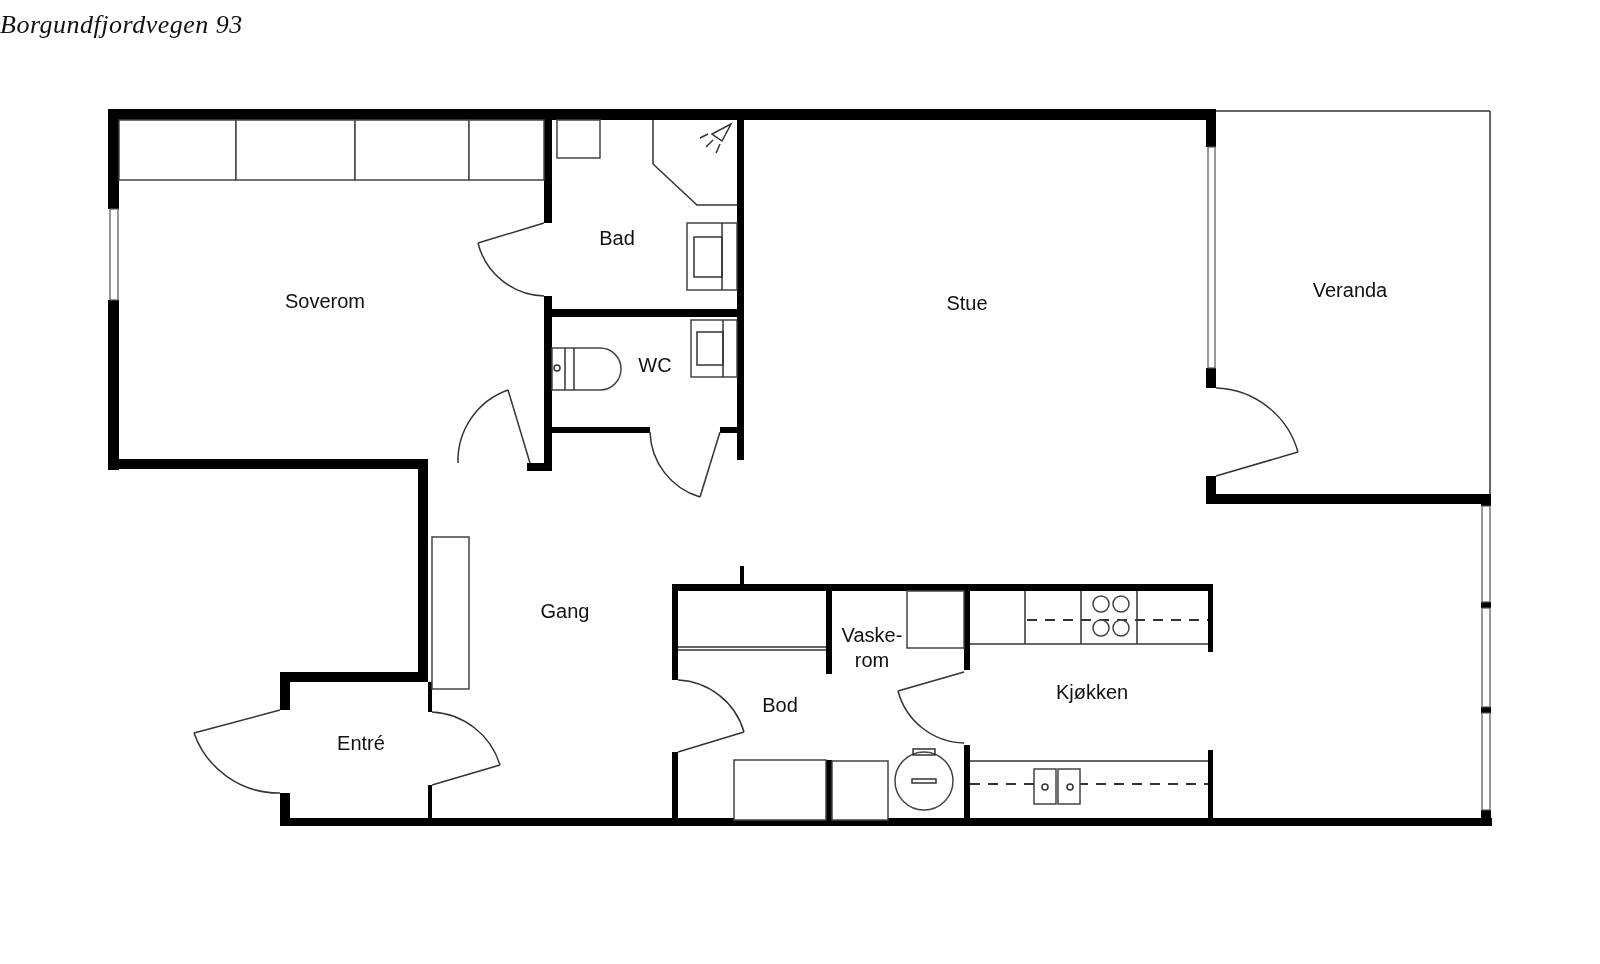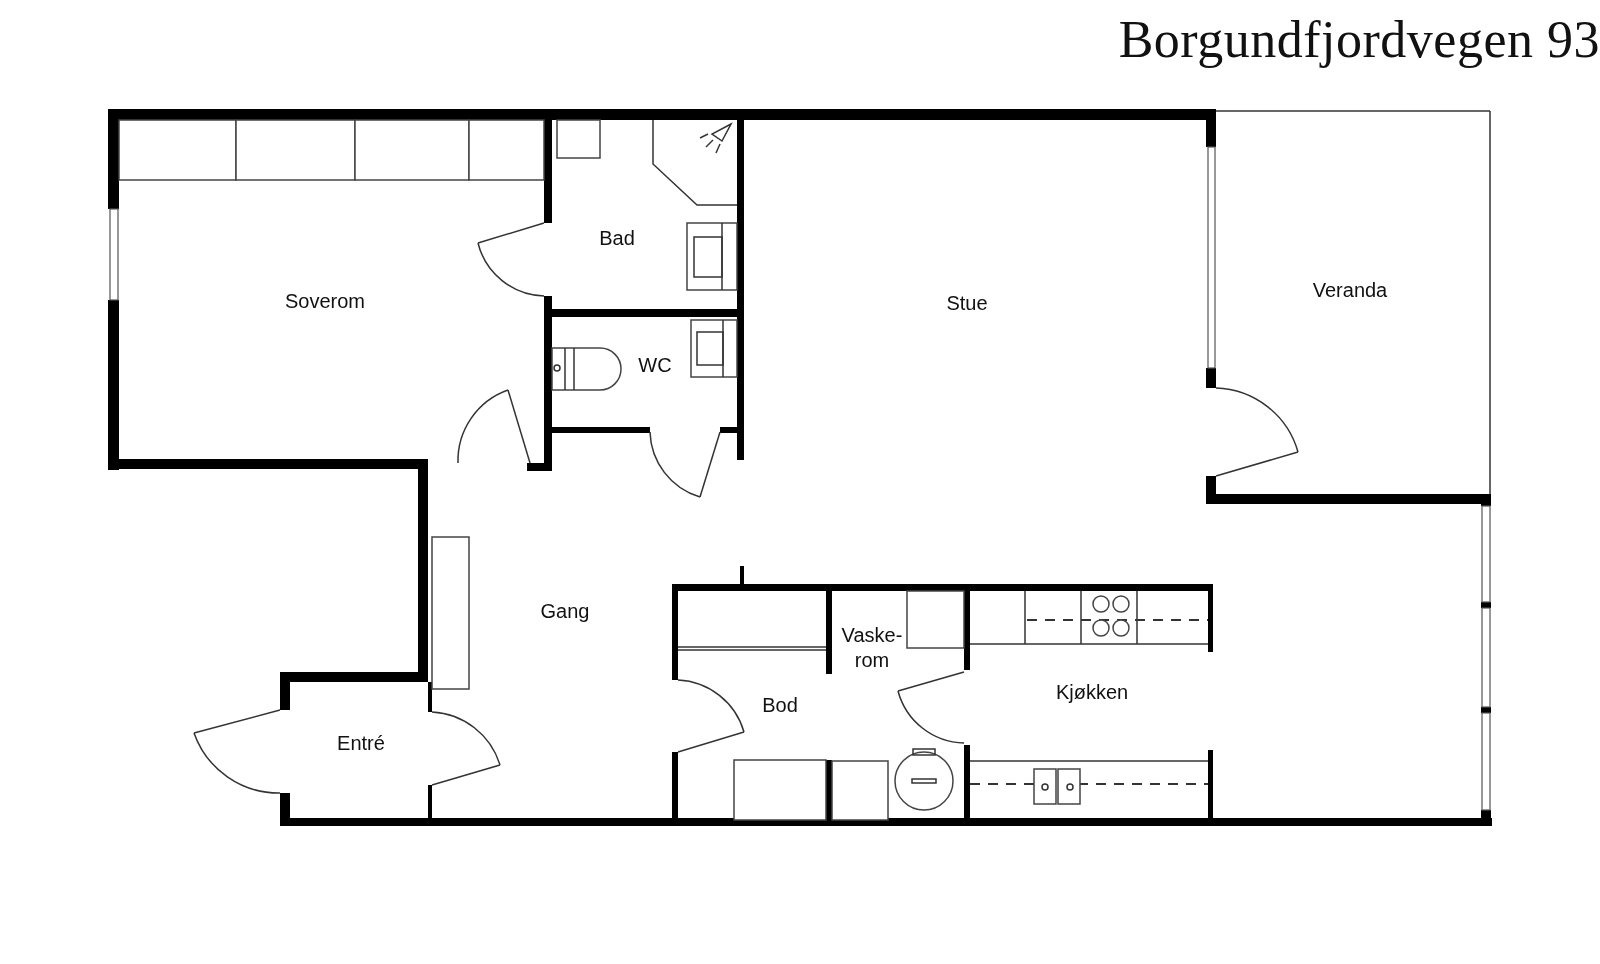--- a/index.html
+++ b/index.html
@@ -1,20 +1,21 @@
 <!DOCTYPE html>
 <html><head>
 <meta charset="utf-8">
 <style>
   html, body { margin:0; padding:0; background:#ffffff; }
   body { width:1600px; height:964px; position:relative; overflow:hidden; }
   .title {
-    position:absolute; left:0; top:10px; width:1600px; text-align:right;
-    font-family:"Liberation Serif", "DejaVu Serif", serif; font-size:52px; color:#111;
+    position:absolute; left:0; top:10px; width:1600px; text-align:left;
+    font-family:"Liberation Serif", "DejaVu Serif", serif; font-size:26px; color:#111;
     letter-spacing:0.5px;
+    font-style:italic;
   }
   svg { position:absolute; left:0; top:0; }
   .lbl { font-family:"Liberation Sans", "DejaVu Sans", sans-serif; font-size:20px; fill:#111; text-anchor:middle; }
   .w { fill:#000; }
   .thin { stroke:#333; stroke-width:1.5; fill:none; }
   .thing { stroke:#444; stroke-width:1.5; fill:#fff; }
   .dash { stroke:#333; stroke-width:1.8; stroke-dasharray:10 8; fill:none; }
   .win { stroke:#555; stroke-width:1.2; fill:#fff; }
 </style>
 </head>

